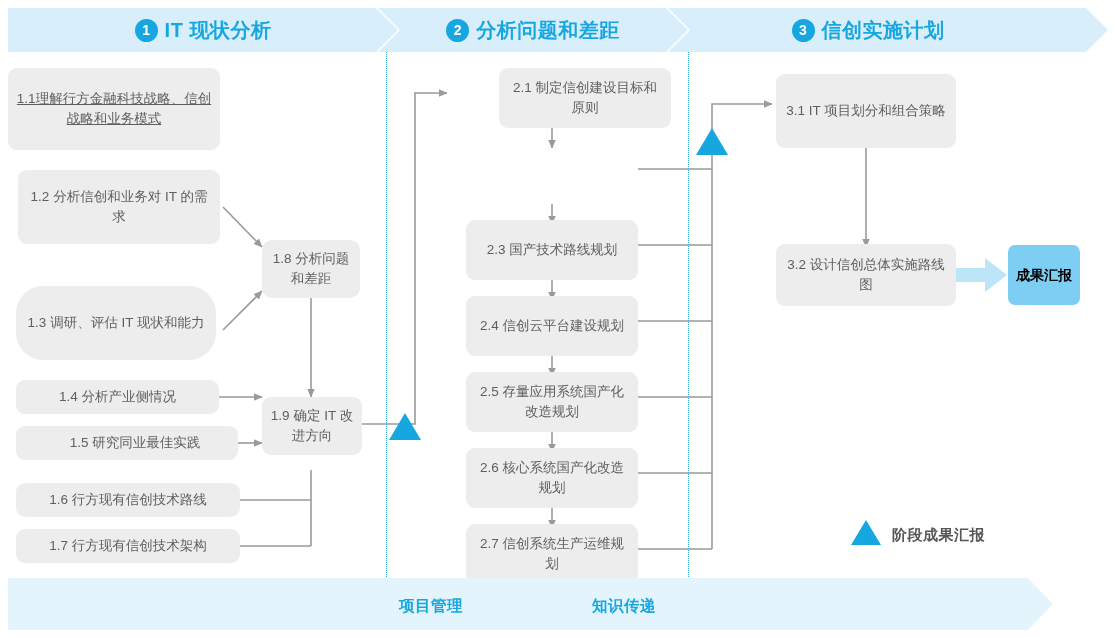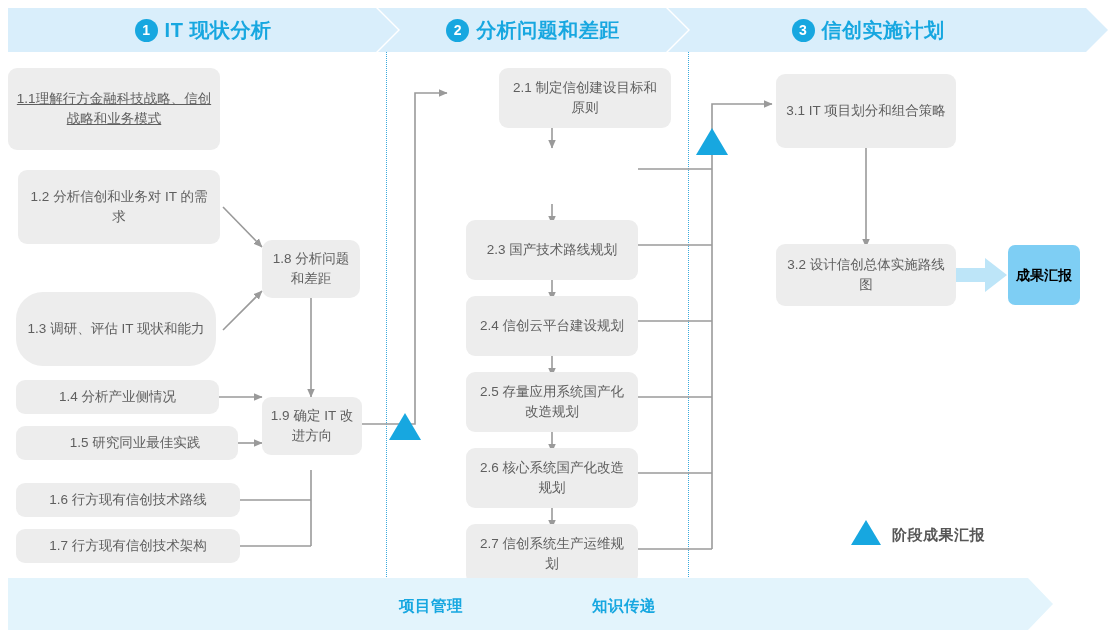--- a/index.html
+++ b/index.html
@@ -160,21 +160,21 @@
       <path d="M712,118 L712,104 L772,104" marker-end="url(#ah)"></path>
 
       <line x1="866" y1="148" x2="866" y2="247" marker-end="url(#ahd)"></line>
     </g>
 
     <path d="M954,268 L985,268 L985,258 L1007,275 L985,292 L985,282 L954,282 Z" fill="#bde5f8"></path>
   </svg>
 
   <div class="node" style="left:8px;top:68px;width:212px;height:82px;text-decoration:underline;">1.1理解行方金融科技战略、信创战略和业务模式</div>
   <div class="node" style="left:18px;top:170px;width:202px;height:74px;">1.2 分析信创和业务对 IT 的需求</div>
-  <div class="node" style="left:16px;top:292px;width:200px;height:74px;border-radius:27px;">1.3 调研、评估 IT 现状和能力</div>
+  <div class="node" style="left:16px;top:286px;width:200px;height:74px;border-radius:27px;">1.3 调研、评估 IT 现状和能力</div>
   <div class="node" style="left:16px;top:380px;width:203px;height:34px;">1.4 分析产业侧情况</div>
   <div class="node" style="left:16px;top:426px;width:222px;height:34px;padding-left:24px;">1.5 研究同业最佳实践</div>
   <div class="node" style="left:16px;top:483px;width:224px;height:34px;">1.6 行方现有信创技术路线</div>
   <div class="node" style="left:16px;top:529px;width:224px;height:34px;">1.7 行方现有信创技术架构</div>
   <div class="node" style="left:262px;top:240px;width:98px;height:58px;border-radius:10px;">1.8 分析问题和差距</div>
   <div class="node" style="left:262px;top:397px;width:100px;height:58px;">1.9 确定 IT 改进方向</div>
 
   <div class="node" style="left:466px;top:68px;width:172px;height:60px;margin-left:33px;">2.1 制定信创建设目标和原则</div>
   <div class="node" style="left:466px;top:220px;width:172px;height:60px;">2.3 国产技术路线规划</div>
   <div class="node" style="left:466px;top:296px;width:172px;height:60px;">2.4 信创云平台建设规划</div>

